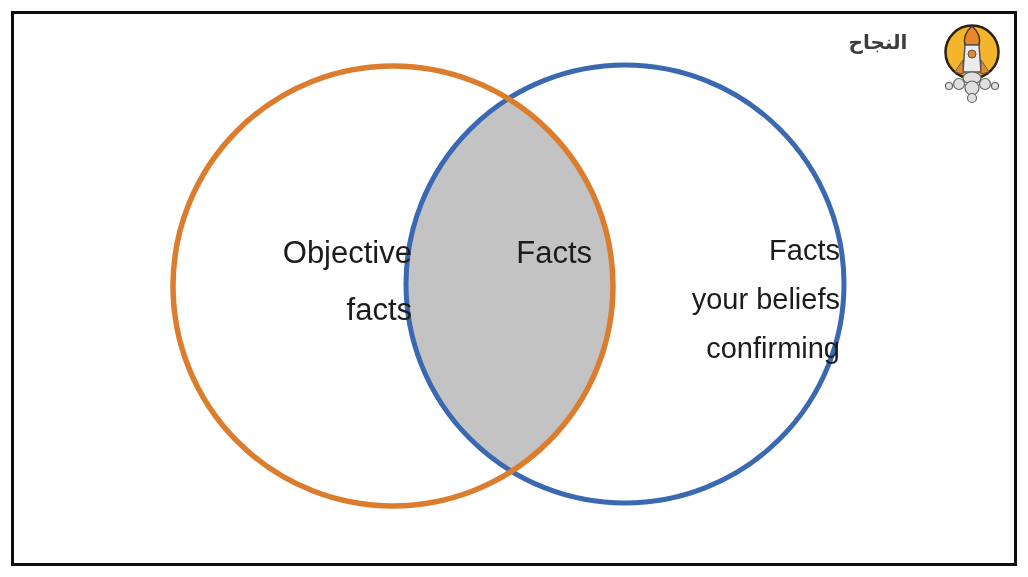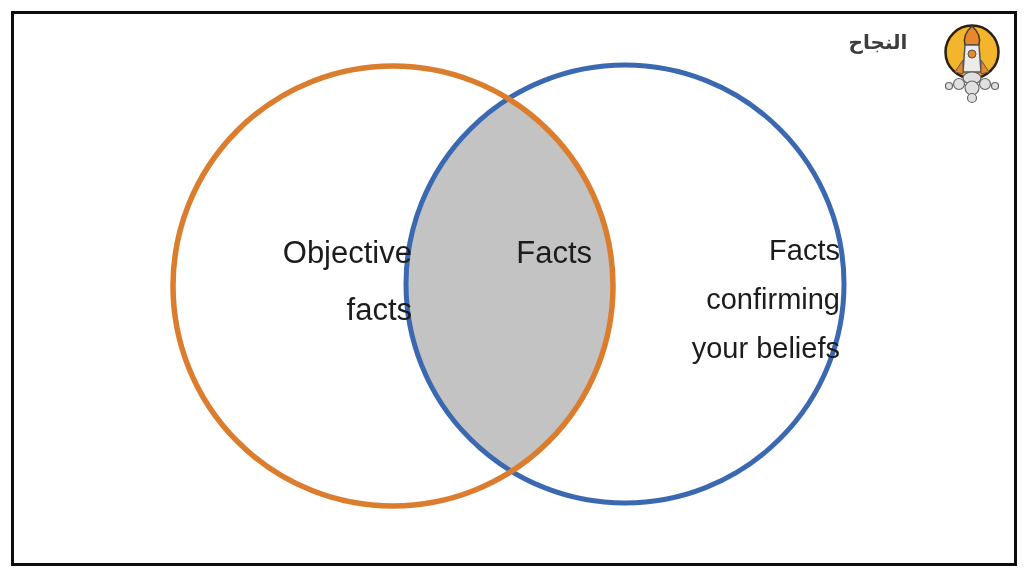--- a/index.html
+++ b/index.html
@@ -71,22 +71,22 @@
     <div>Objective</div>
     <div>facts</div>
   </div>
 
   <div class="venn-label big label-middle">
     <div>Facts</div>
   </div>
 
   <div class="venn-label small label-right">
     <div>Facts</div>
+    <div>your beliefs</div>
     <div>confirming</div>
-    <div>your beliefs</div>
   </div>
 
   <div class="logo">
     <div class="logo-text">النجاح</div>
     <svg class="logo-icon-svg" viewBox="0 0 84 92">
 
       <circle cx="42" cy="38" r="26.5" stroke="#2a2013" stroke-width="2.5" fill="#F2B52B"></circle>
 
       <path d="M42,12 C47.5,17 51,24 49,31 L35,31 C33,24 36.5,17 42,12 Z" fill="#E8872E" stroke="#4a3a1a" stroke-width="1.5"></path>
 

